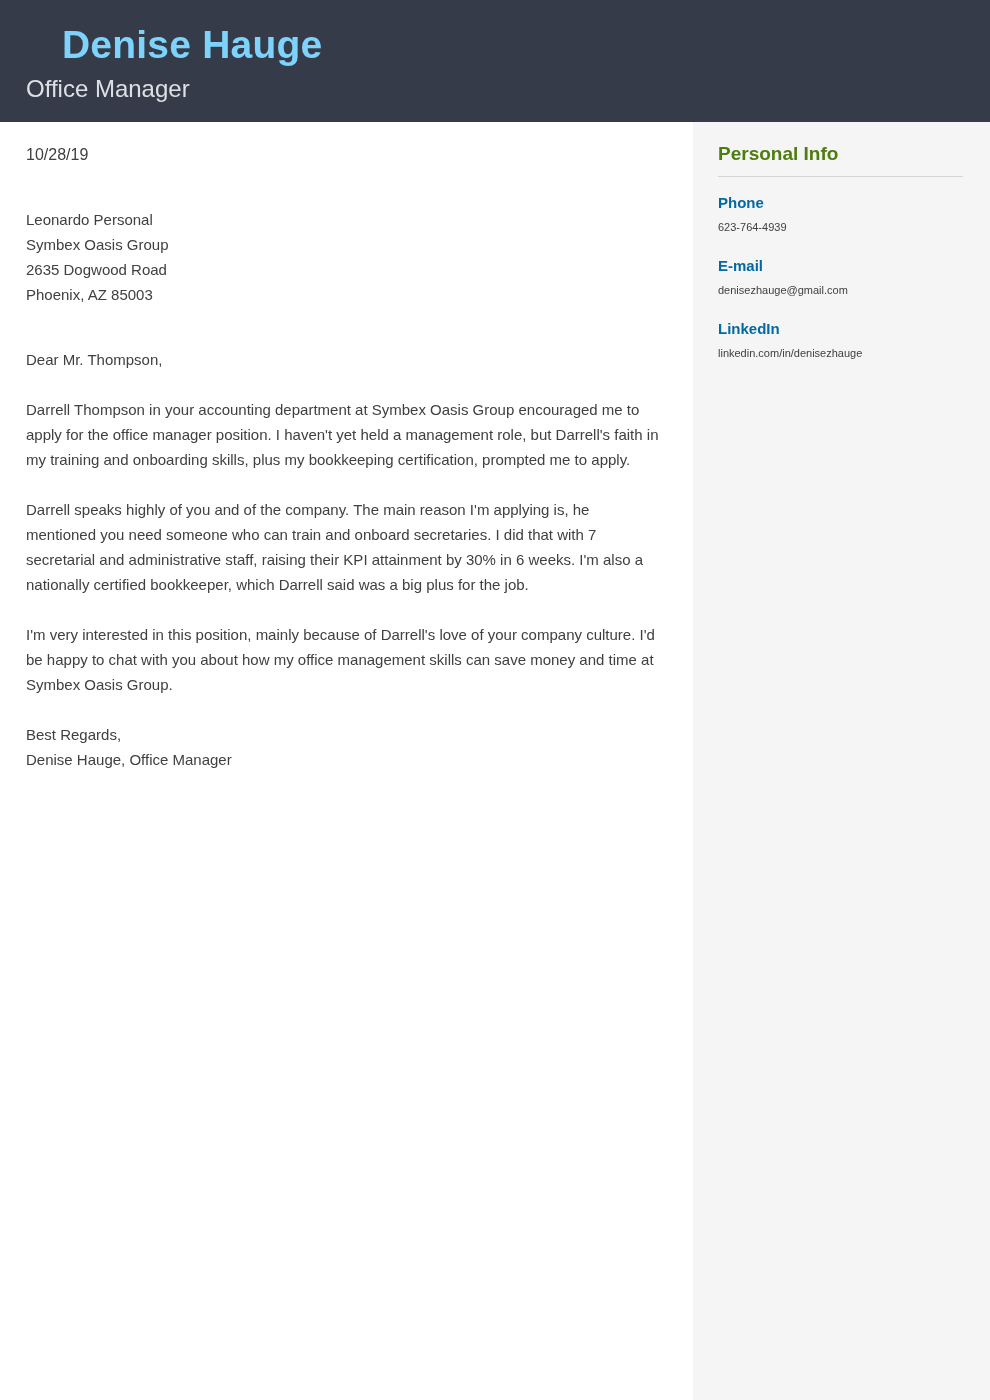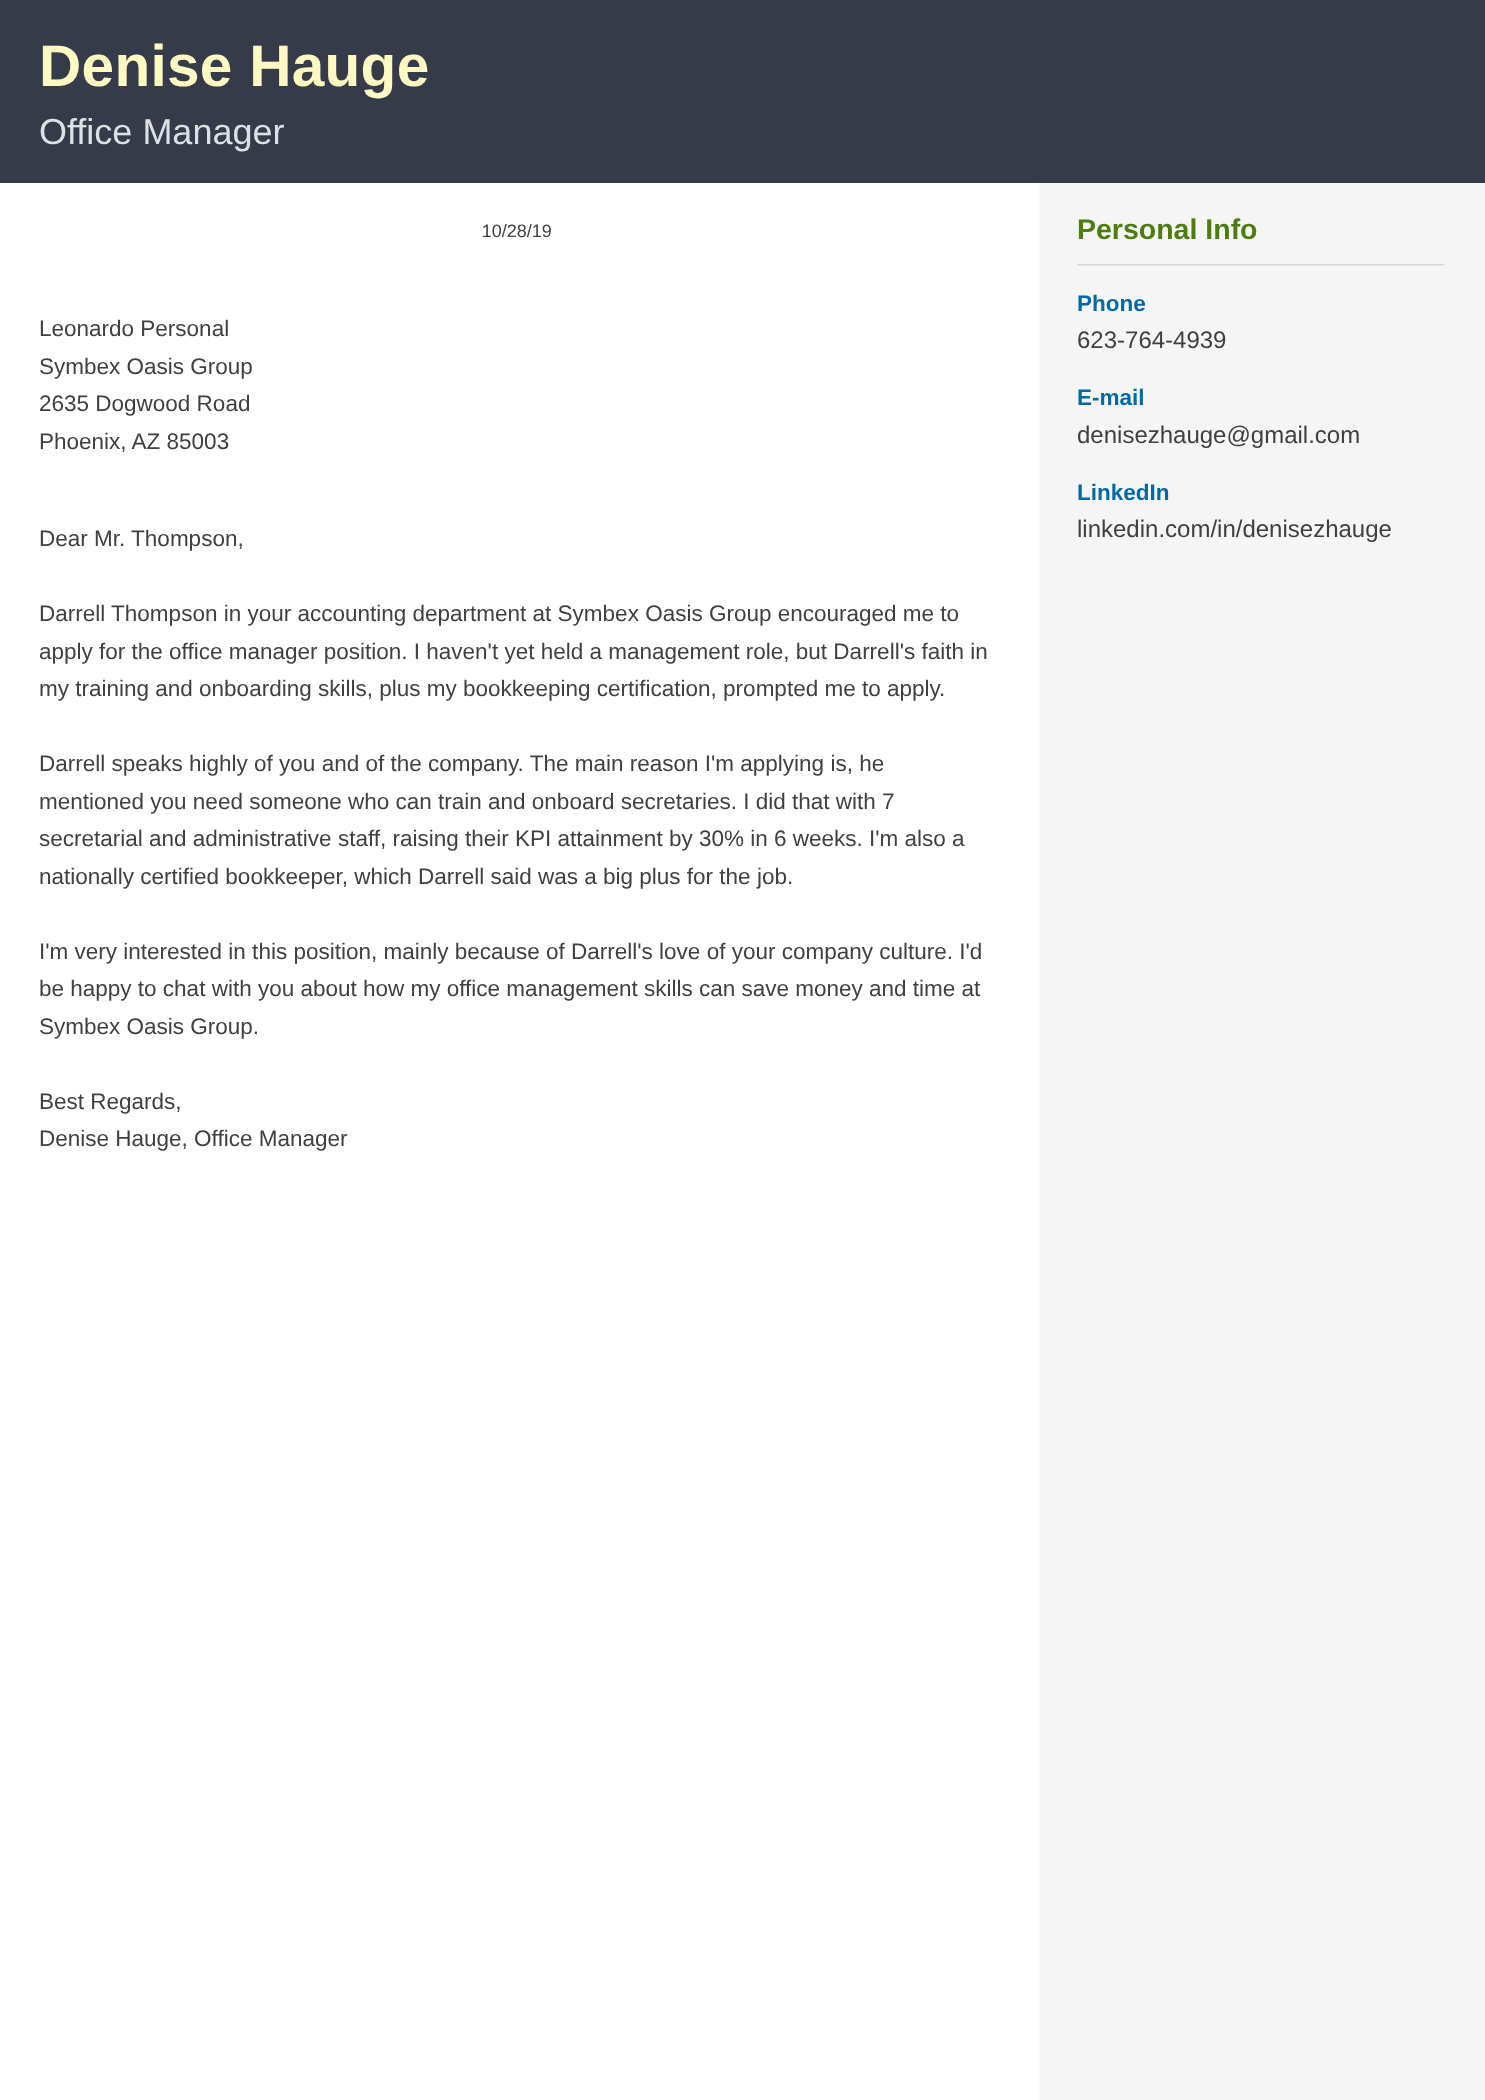--- a/index.html
+++ b/index.html
@@ -11,25 +11,26 @@
   }
   .page { width: 990px; height: 1400px; display: flex; flex-direction: column; }
 
   
   .doc-header {
     height: 122px; flex: 0 0 122px;
     background: #353b48;
     padding: 23px 26px 0 26px;
   }
   .candidate-name {
-    color: #fef9c3;
+    color: #7dd3fc;
     font-size: 39px;
     font-weight: 700;
     line-height: 44px;
     letter-spacing: 0.2px;
+    margin-left: 36px;
   }
   .candidate-title {
     color: #dde1e6;
     font-size: 24px;
     font-weight: 400;
     line-height: 26px;
     margin-top: 9px;
   }
 
   
@@ -37,21 +38,21 @@
 
   .letter-col {
     flex: 1 1 auto;
     padding: 20px 30px 0 26px;
     color: #404040;
     font-size: 15px;
     line-height: 25px;
   }
   .letter-inner { max-width: 645px; }
 
-  .letter-date { font-size: 12px; line-height: 25px; text-align: center; }
+  .letter-date { font-size: 16px; line-height: 25px; }
   .recipient-block { margin-top: 40px; }
   .recipient-line { line-height: 25px; }
   .greeting { margin-top: 40px; }
   .letter-paragraph { margin-top: 25px; }
   .closing-block { margin-top: 25px; }
   .closing-line, .signature-line { line-height: 25px; }
 
   
   .sidebar {
     flex: 0 0 297px;
@@ -68,21 +69,21 @@
     border-bottom: 1px solid #d6d6d6;
   }
   .contact-item { margin-top: 13px; }
   .contact-label {
     font-size: 15px;
     font-weight: 700;
     color: #0369a1;
     line-height: 25px;
   }
   .contact-value {
-    font-size: 16px;
+    font-size: 11px;
     font-weight: 400;
     color: #404040;
     line-height: 25px;
   }
 </style>
 </head>
 <body>
 
 <div class="page">
 

